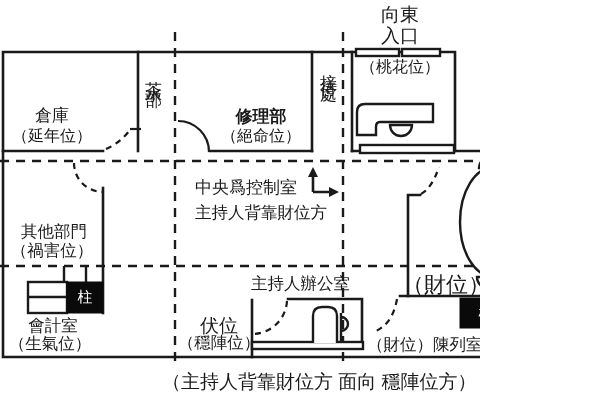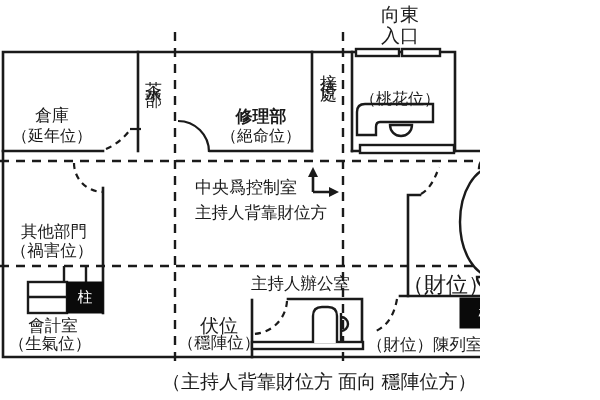--- a/index.html
+++ b/index.html
@@ -95,21 +95,21 @@
   <div class="lbl c" style="left:22px;top:107px;width:60px;font-size:17px;">倉庫</div>
   <div class="lbl c" style="left:6px;top:128px;width:92px;font-size:16px;">（延年位）</div>
 
   <div class="lbl vert" style="left:145px;top:67px;font-size:17px;letter-spacing:5px;">茶水部</div>
 
   <div class="lbl c" style="left:221px;top:108px;width:80px;font-size:17px;font-weight:bold;">修理部</div>
   <div class="lbl c" style="left:216px;top:128px;width:90px;font-size:16px;">（絕命位）</div>
 
   <div class="lbl vert" style="left:320px;top:60px;font-size:17px;letter-spacing:6px;">接待處</div>
 
-  <div class="lbl c" style="left:355px;top:91px;width:90px;font-size:16px;">（桃花位）</div>
+  <div class="lbl c" style="left:355px;top:59px;width:90px;font-size:16px;">（桃花位）</div>
 
   <div class="lbl" style="left:195px;top:179px;font-size:17px;">中央爲控制室</div>
   <div class="lbl" style="left:195px;top:204px;font-size:16.5px;">主持人背靠財位方</div>
 
   <div class="lbl c" style="left:14px;top:223px;width:80px;font-size:16.5px;">其他部門</div>
   <div class="lbl c" style="left:6px;top:242px;width:92px;font-size:16.5px;">（禍害位）</div>
 
   <div class="lbl c" style="left:20px;top:317px;width:66px;font-size:16.5px;">會計室</div>
   <div class="lbl c" style="left:6px;top:335px;width:88px;font-size:16.5px;">（生氣位）</div>
 

